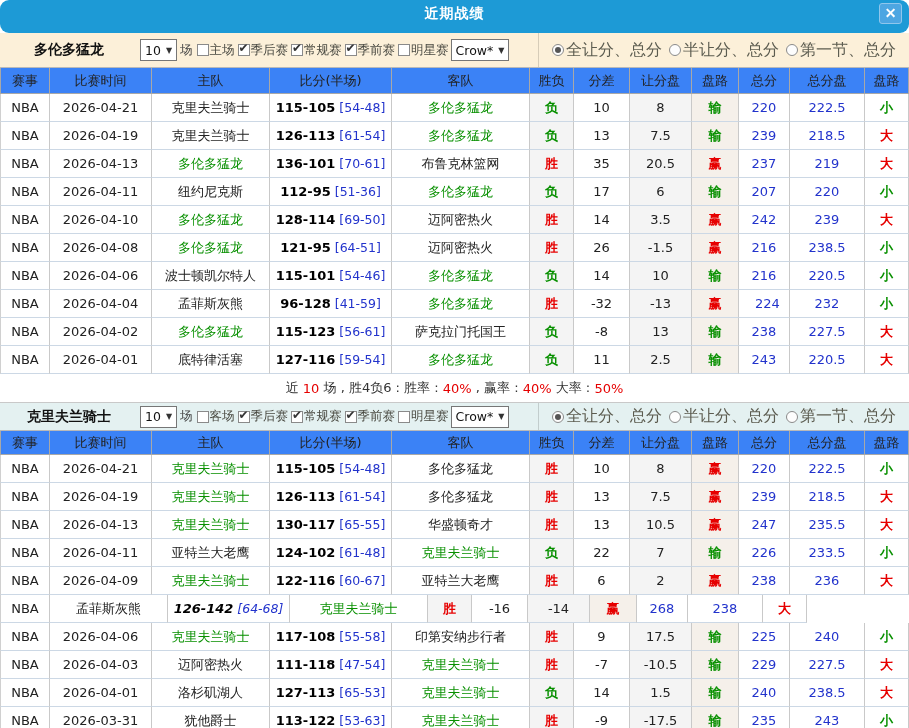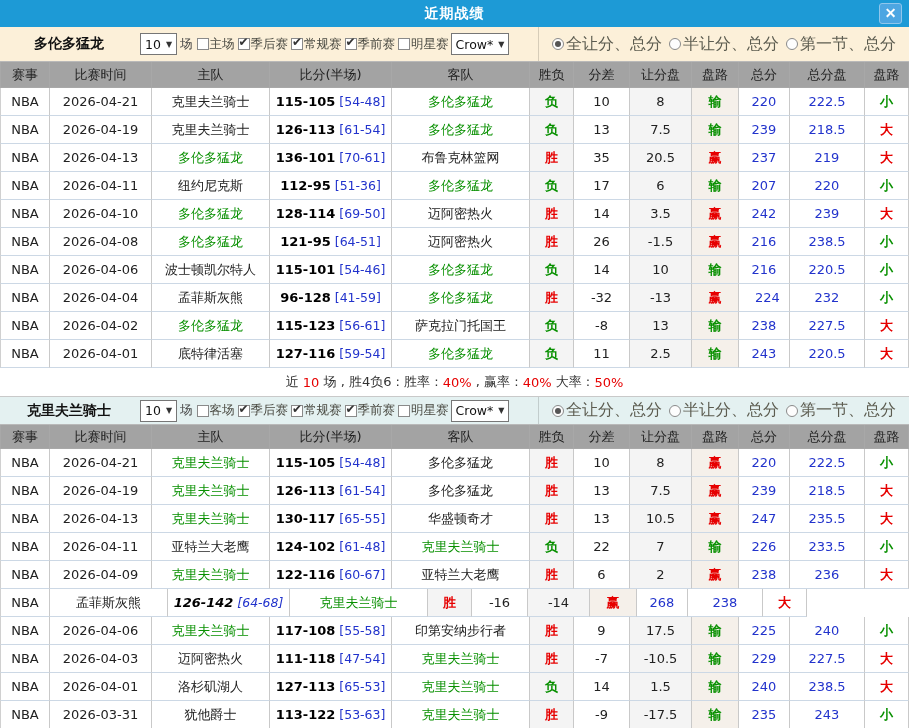--- a/index.html
+++ b/index.html
@@ -1,21 +1,21 @@
 <!DOCTYPE html>
 <html style="--header-blue: #1d9ad6; --close-btn-blue: #4da6e2; --filter1-bg: #fcf0d9; --filter2-bg: #e4f1f1; --win-red: #e60000; --lose-green: #089000; --number-blue: #2233cc; --team-green: #089000;"><head>
 <meta charset="utf-8">
 <style>
   html,body{margin:0;padding:0;background:#fff;}
   .app{
     position:relative;width:909px;height:728px;overflow:hidden;background:#fff;
     font-family:"DejaVu Sans","Liberation Sans",sans-serif;font-size:13px;color:#222;
   }
   
-  .titlebar{position:relative;height:27px;background:var(--header-blue,#1d9ad6);}
+  .titlebar{position:relative;height:33px;background:var(--header-blue,#1d9ad6);border-radius:9px;}
   .titlebar .title{display:block;text-align:center;line-height:27px;color:#fff;font-weight:bold;font-size:14px;letter-spacing:1px;}
   .close{position:absolute;top:3px;right:7px;width:23px;height:21px;background:var(--close-btn-blue,#4da6e2);
     border:1px solid #8fc6ec;border-radius:3px;color:#fff;font-weight:bold;font-size:14px;line-height:19px;text-align:center;cursor:pointer;padding:0;}
   
   .filterbar{display:flex;align-items:stretch;border-bottom:1px solid #b9b9b9;box-sizing:border-box;}
   .fb1{height:35px;background:var(--filter1-bg,#fcf0d9);}
   .fb2{height:28px;background:var(--filter2-bg,#e4f1f1);}
   .filter-left{width:538px;display:flex;align-items:center;}
   .filter-right{flex:1;display:flex;align-items:center;justify-content:center;border-left:1px solid rgba(0,0,0,0.15);}
   .teamname{width:138px;text-align:center;font-weight:bold;font-size:14px;color:#111;white-space:nowrap;}
@@ -29,21 +29,21 @@
   .cbox .tick{position:absolute;left:0px;top:-4px;font-size:12px;color:#333;}
   .cb-label{font-size:12.5px;color:#4a4a42;white-space:nowrap;}
   .radio-wrap{display:flex;align-items:center;gap:7px;}
   .radio-item{display:inline-flex;align-items:center;cursor:pointer;}
   .rad{width:12px;height:12px;border:1px solid #8a8a8a;border-radius:50%;background:#fdfdfd;display:inline-flex;align-items:center;justify-content:center;margin-right:2px;box-sizing:border-box;}
   .rad .dot{width:6px;height:6px;border-radius:50%;background:#555;}
   .radio-label{font-size:16px;color:#5c5c50;white-space:nowrap;}
   
   .thead{display:flex;}
   .th{box-sizing:border-box;display:flex;align-items:center;justify-content:center;
-    background:#a3a3a3;border-right:1px solid #a8a8a8;border-bottom:1px solid #a8a8a8;
+    background:#3b82f6;border-right:1px solid #a8a8a8;border-bottom:1px solid #a8a8a8;
     font-size:13px;color:#222;white-space:nowrap;}
   .sec1 .th{height:26px;}
   .sec2 .th{height:24px;}
   .thead .th:first-child{border-left:1px solid #a8a8a8;}
   .tr{display:flex;}
   .td{box-sizing:border-box;height:28px;display:flex;align-items:center;justify-content:center;
     border-right:1px solid #c9c9c9;border-bottom:1px solid #ccd8e5;background:#fff;
     font-size:13px;color:#222;white-space:nowrap;}
   .tr .td:first-child{border-left:1px solid #d0d0d0;}
   .td.c5,.td.c7{background:#f4f4f4;}

